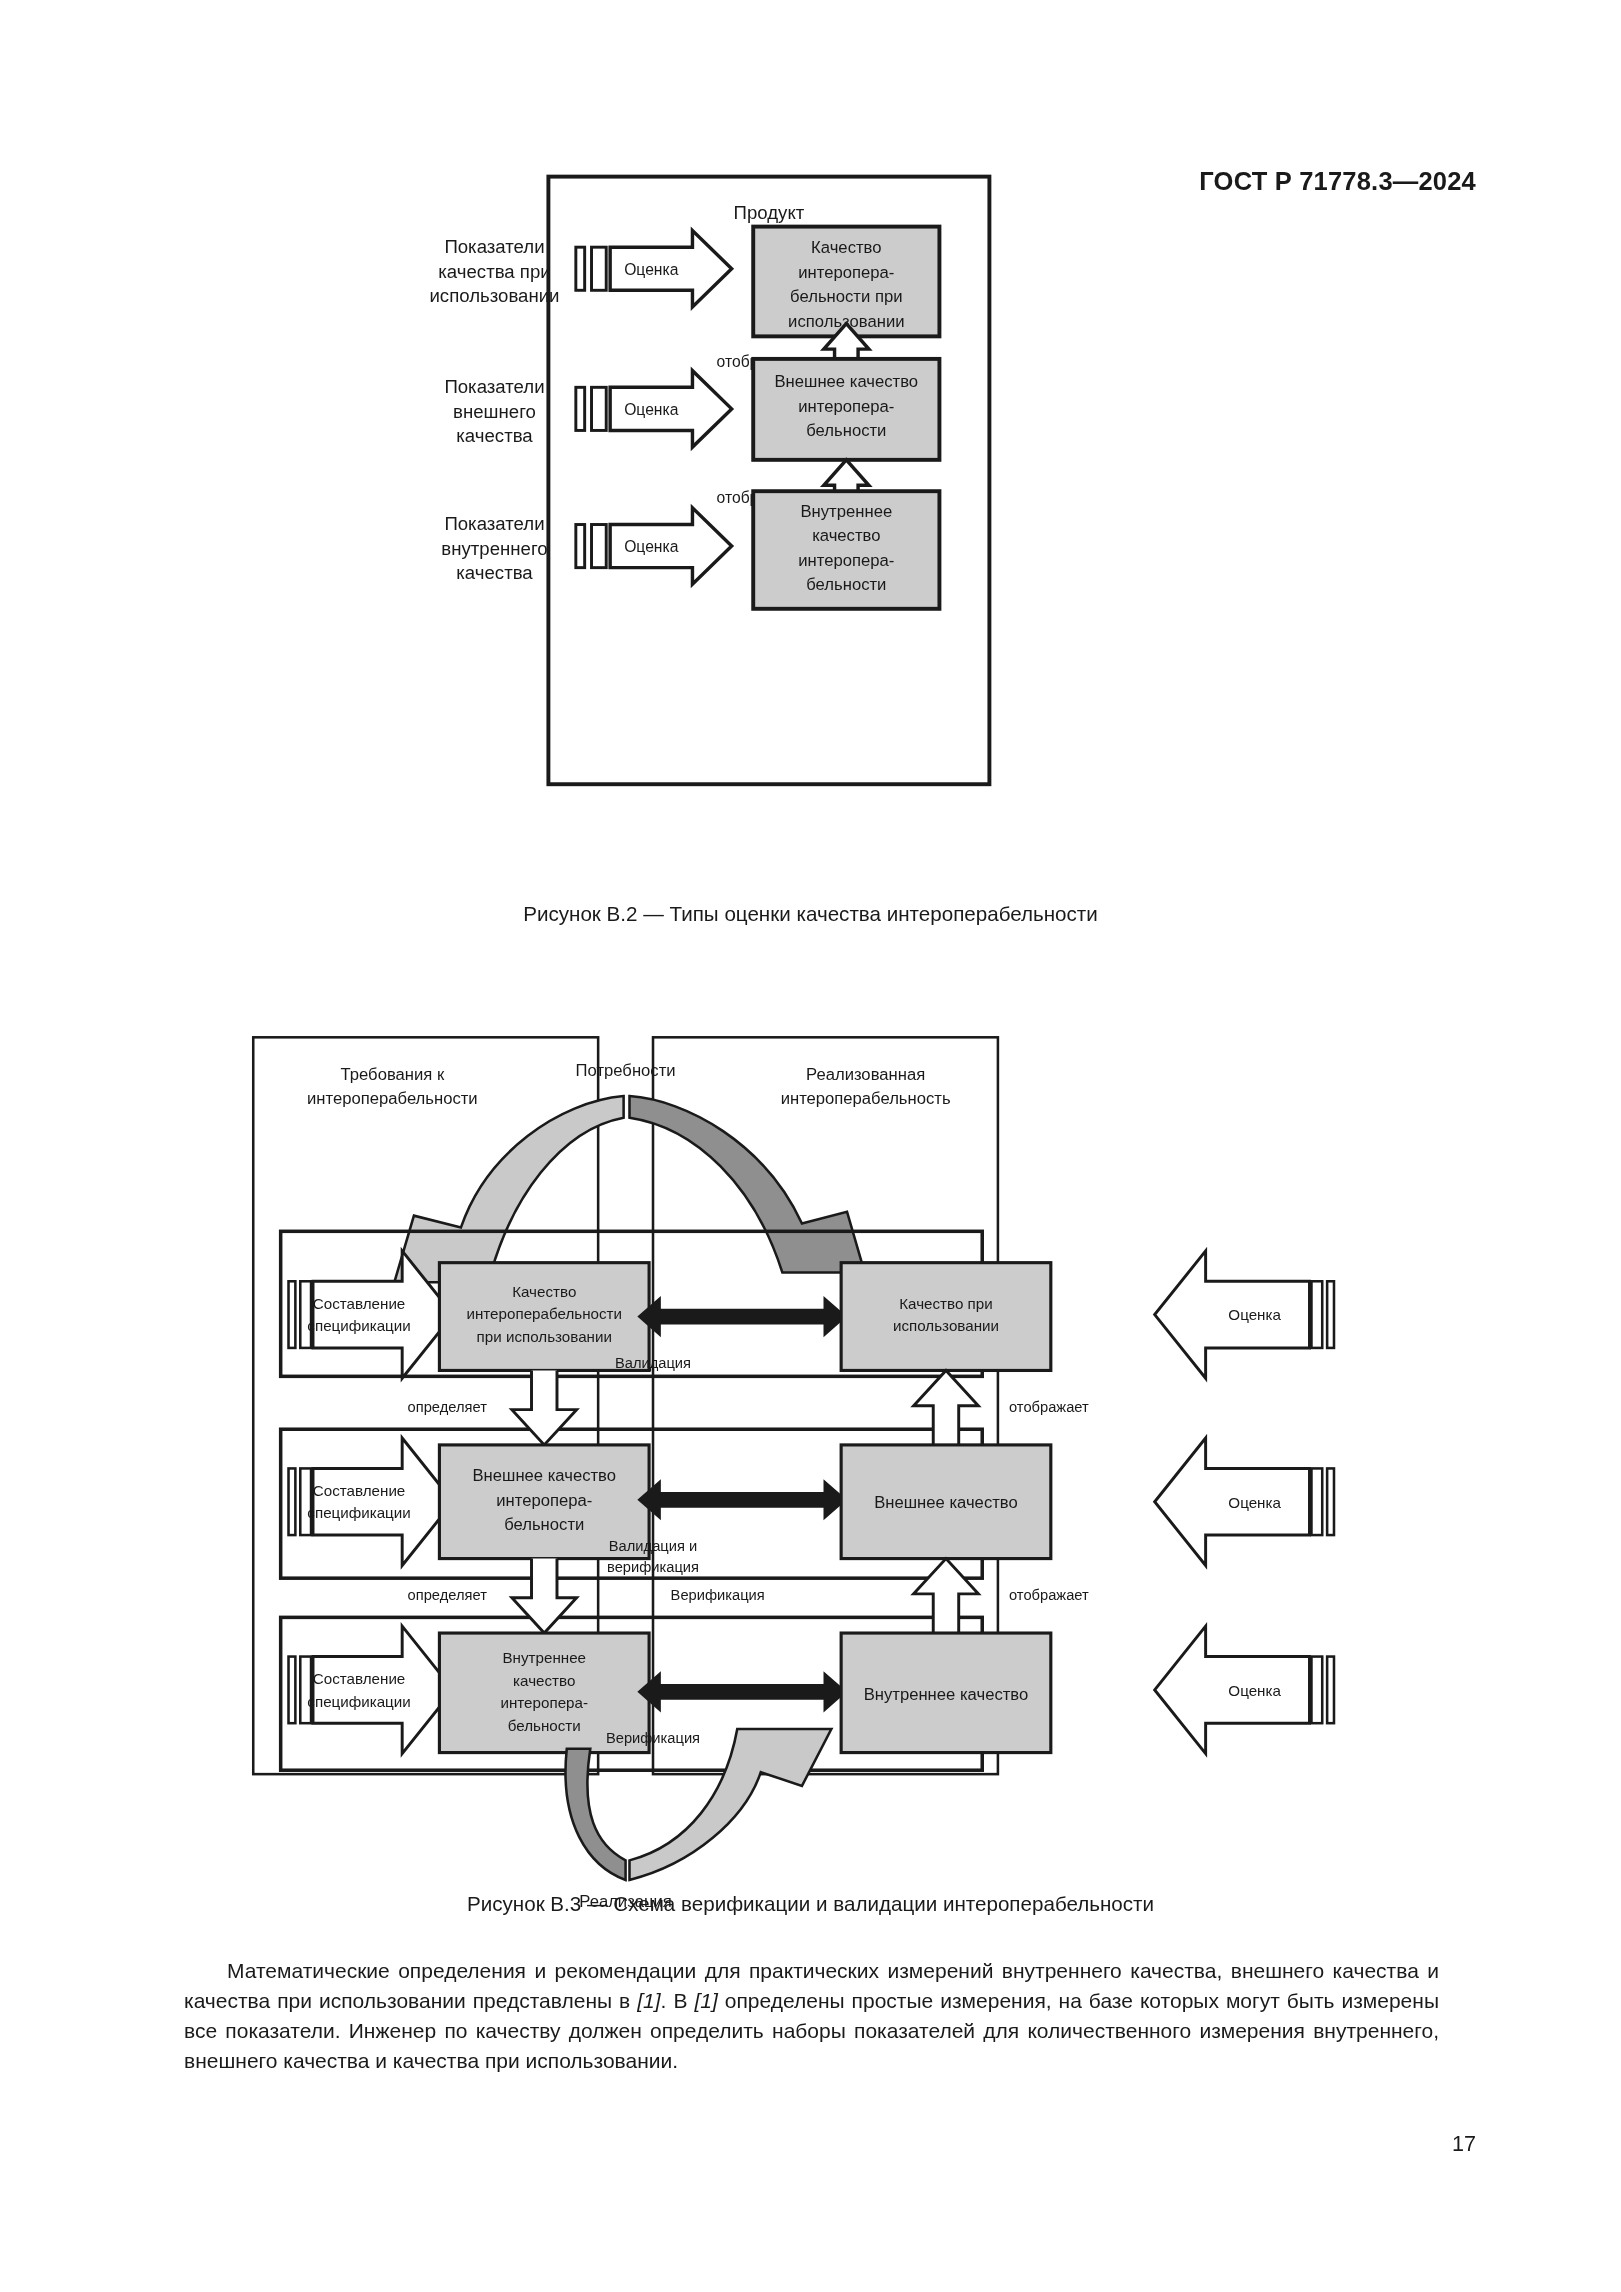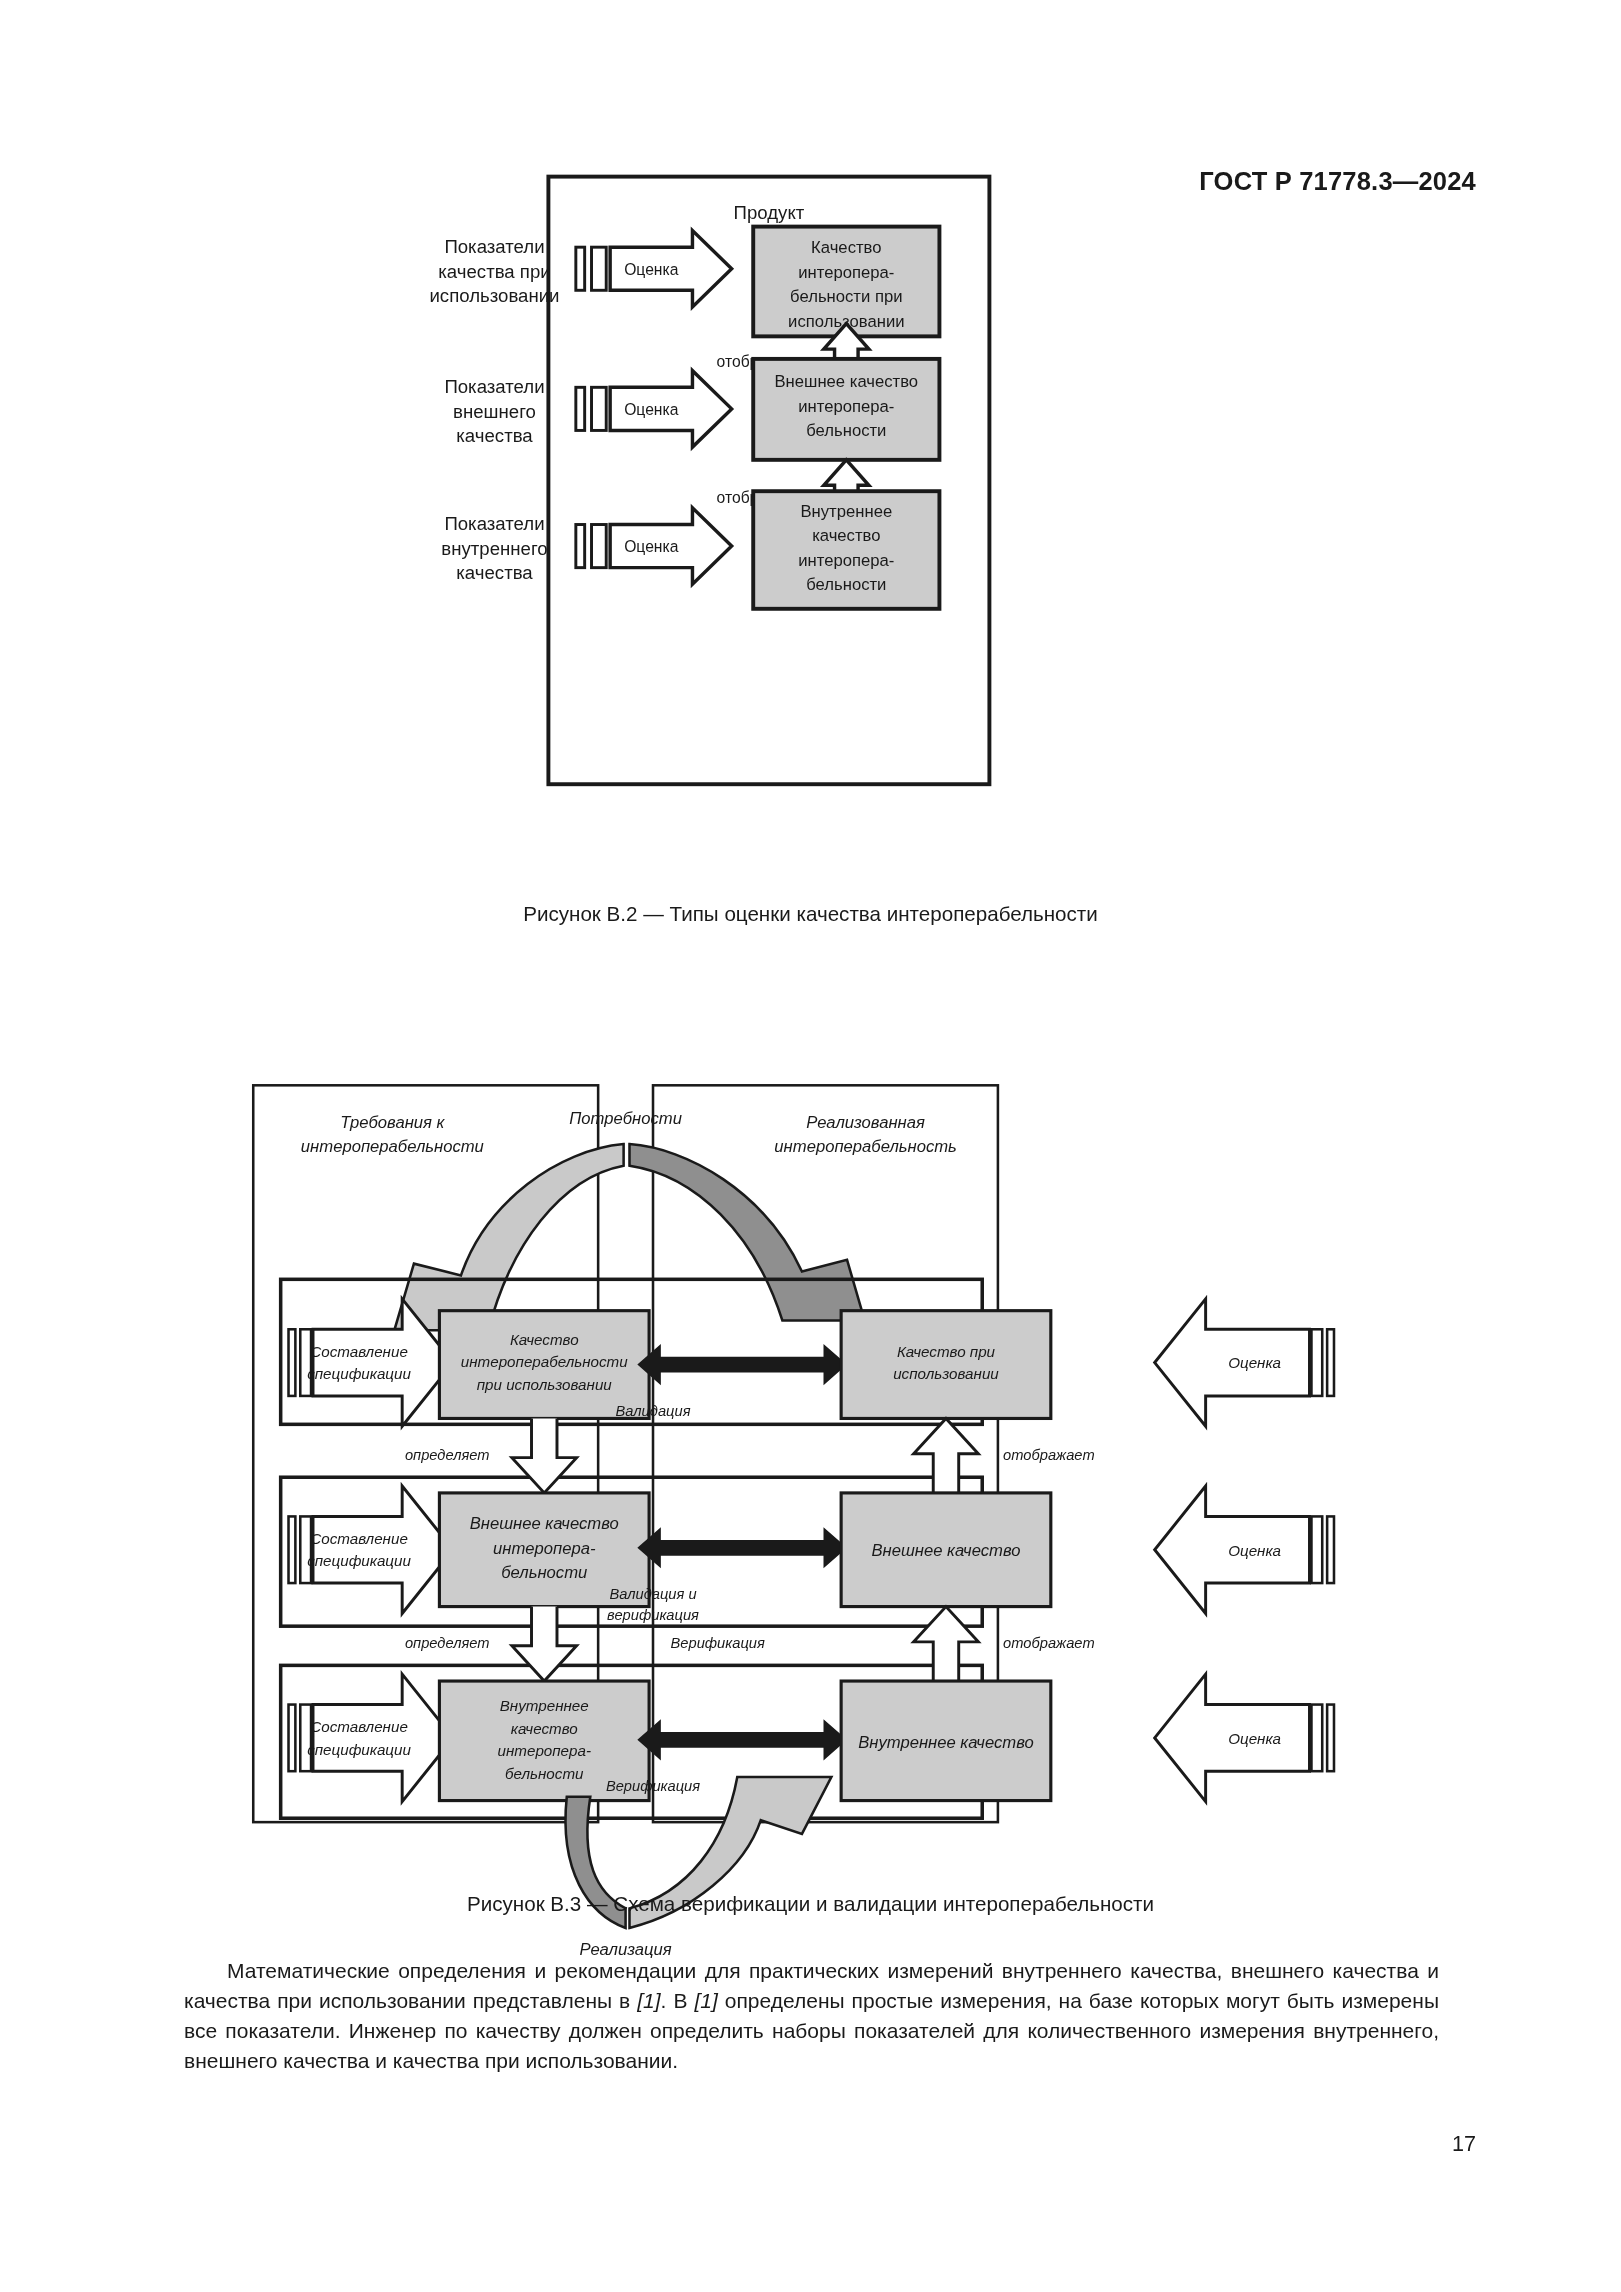--- a/index.html
+++ b/index.html
@@ -118,21 +118,21 @@
       <text class="lbl lbl-box" x="484" y="331" text-anchor="middle">Внутреннее</text>
       <text class="lbl lbl-box" x="484" y="356" text-anchor="middle">качество</text>
       <text class="lbl lbl-box" x="484" y="381" text-anchor="middle">интеропера-</text>
       <text class="lbl lbl-box" x="484" y="406" text-anchor="middle">бельности</text>
     </svg>
   </div>
 
   <div class="fig-caption" style="top:902px;">Рисунок В.2 — Типы оценки качества интероперабельности</div>
 
 
-  <div class="diagram" style="left:265px;top:1097px;width:1117px;height:784px;font-style:italic;">
+  <div class="diagram" style="left:265px;top:1049px;width:1117px;height:784px;">
     <svg width="1117" height="784" viewBox="0 0 1140 800">
       <defs>
         <style>
           .t1{fill:none;stroke:#1a1a1a;stroke-width:2.6;}
           .t2{fill:none;stroke:#1a1a1a;stroke-width:3.6;}
           .gb{fill:#cccccc;stroke:#1a1a1a;stroke-width:3.2;}
           .ho{fill:#ffffff;stroke:#1a1a1a;stroke-width:3;}
           .tk{fill:#ffffff;stroke:#1a1a1a;stroke-width:2.6;}
           .blk{fill:#1a1a1a;}
           .cl{fill:#c9c9c9;stroke:#1a1a1a;stroke-width:2.6;}

